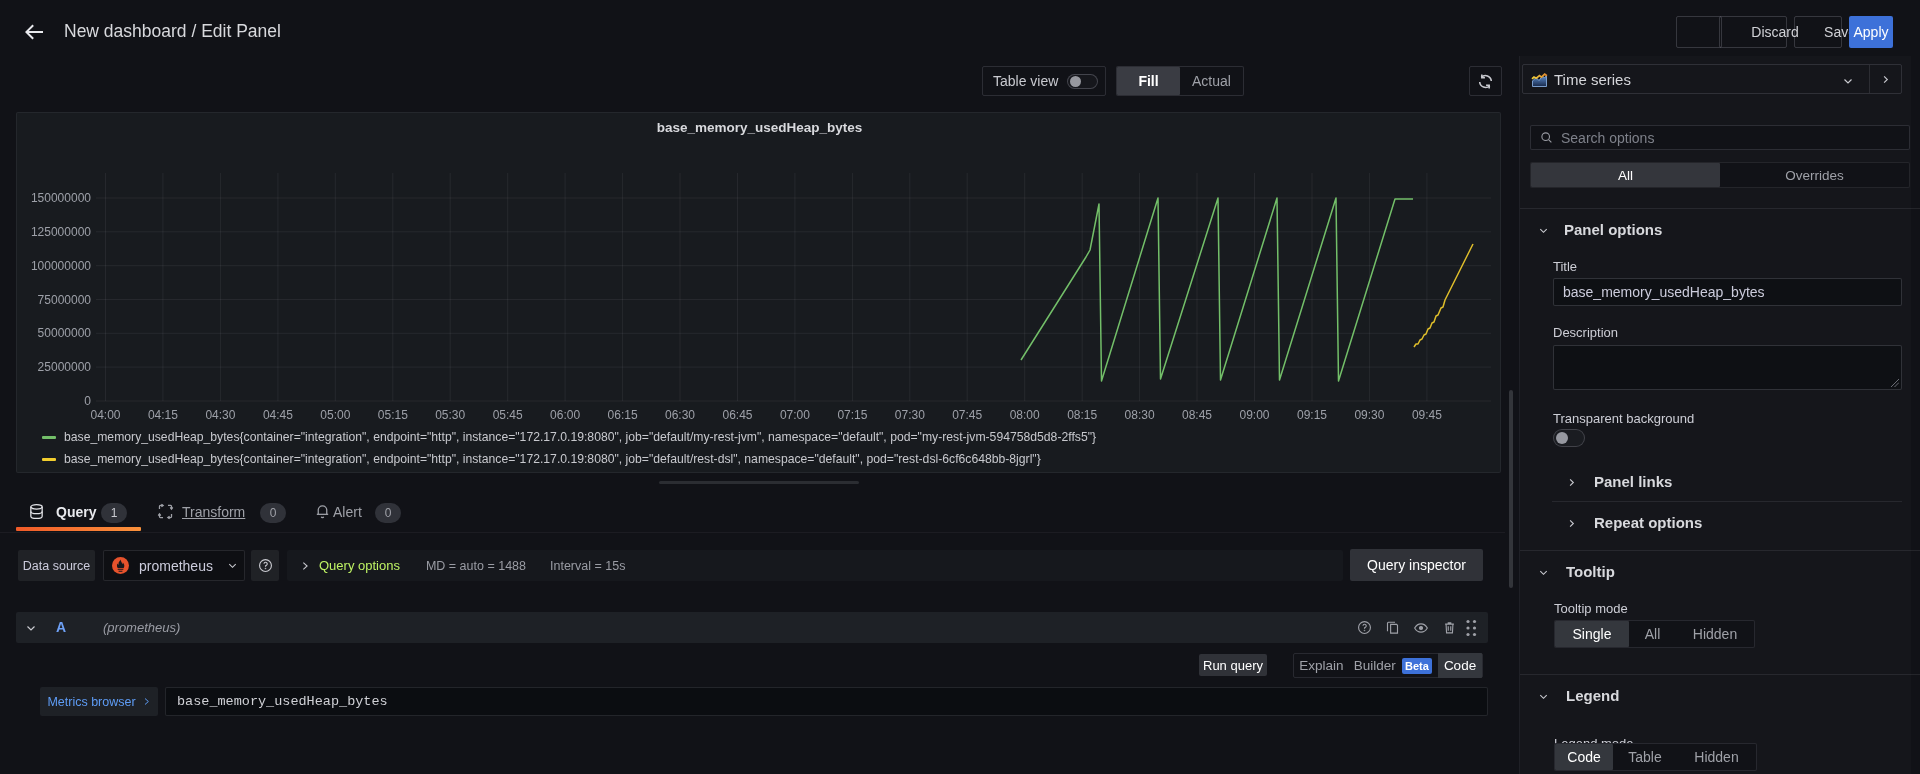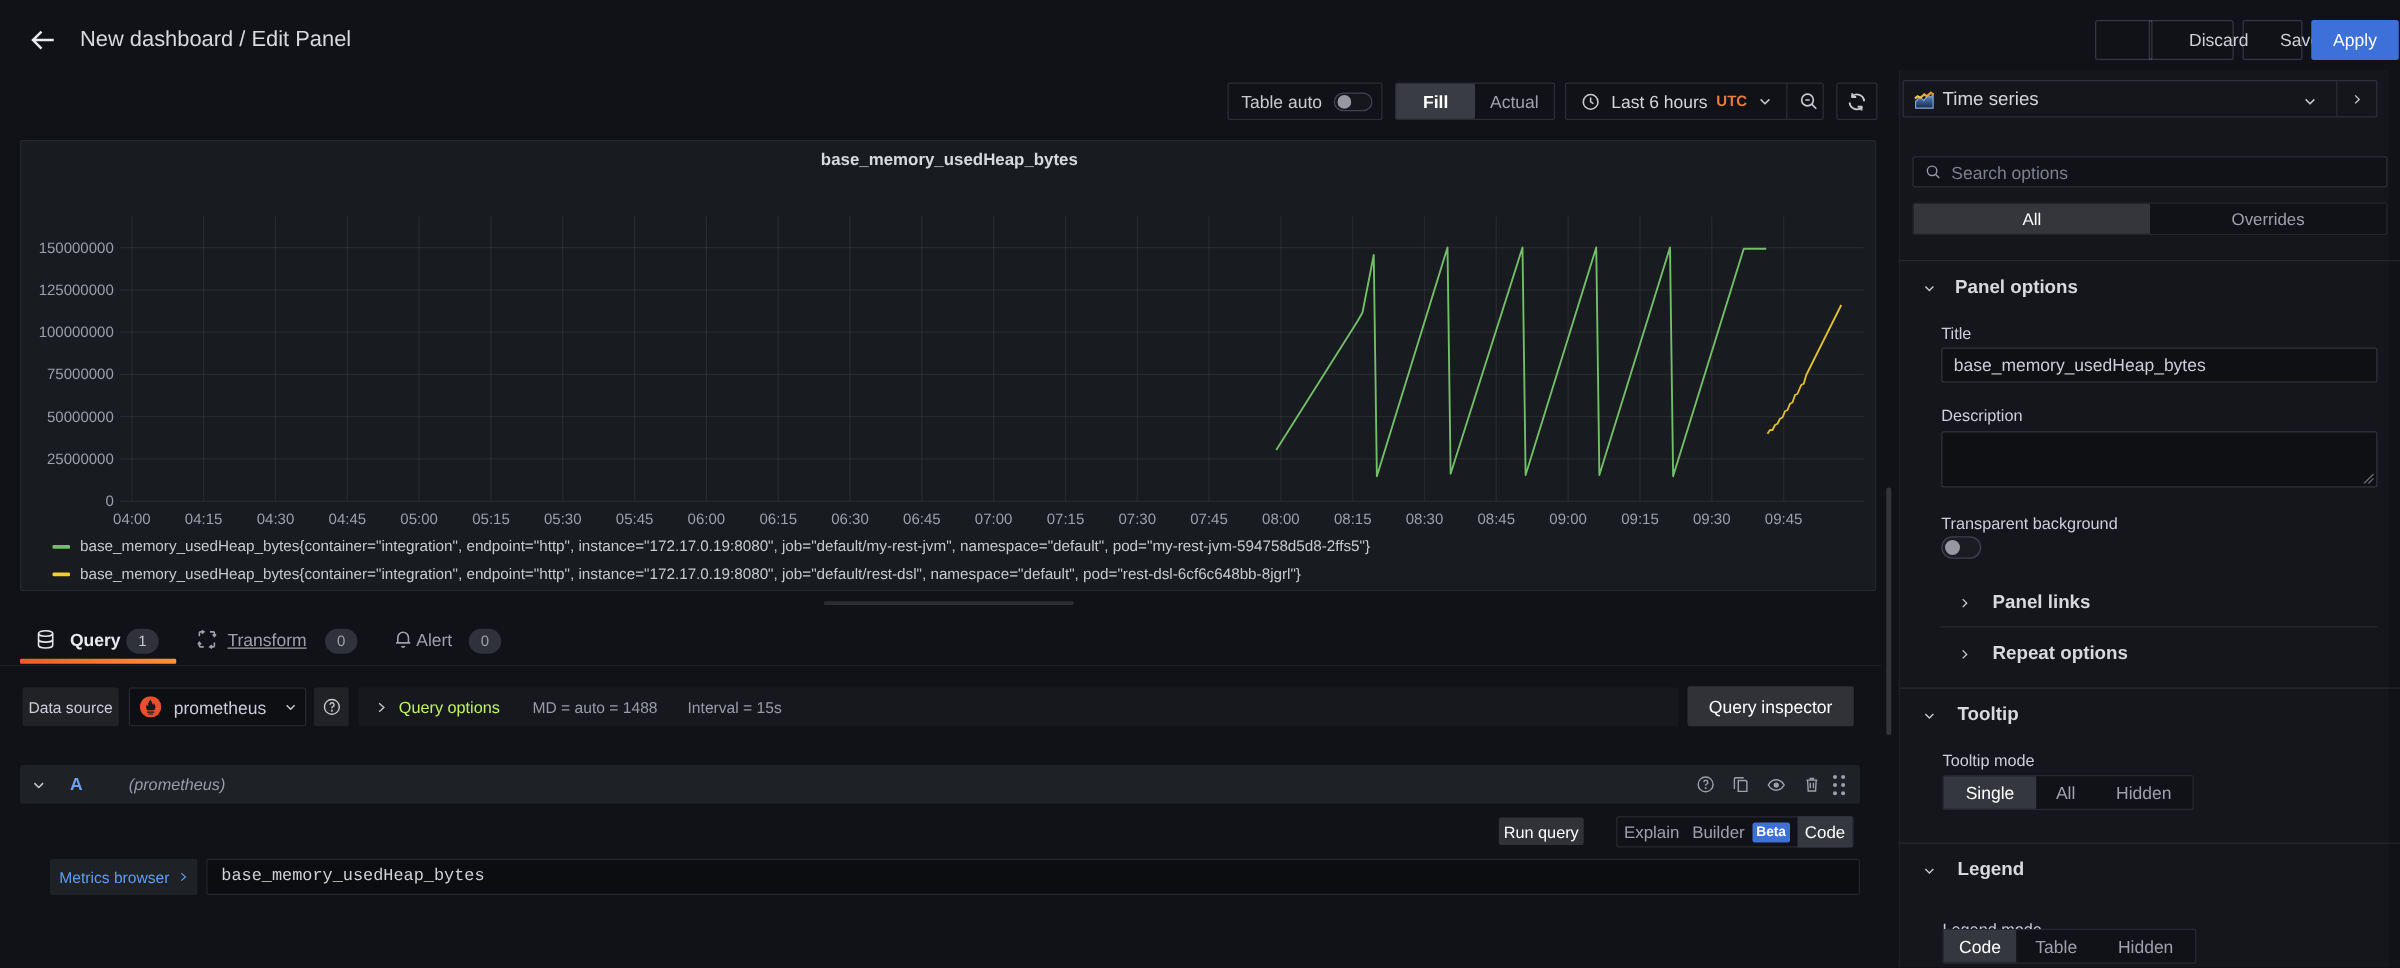--- a/index.html
+++ b/index.html
@@ -26,53 +26,37 @@
     <div class="abs" style="left:64px;top:21px;font-size:17.5px;color:#d8d9dd;">New dashboard / Edit Panel</div>
 
     <div class="abs btn bordered" style="left:1676px;top:16px;width:36px;height:32px;">
       <svg width="18" height="18" viewBox="0 0 24 24">
         <path fill-rule="evenodd" fill="none" stroke="#b3b5bc" stroke-width="1.6" stroke-linejoin="round" d="M9.85 2.62 L14.15 2.62 L14.04 5.07 L15.88 5.84 L17.82 4.14 L20.86 7.18 L18.96 8.92 L19.53 10.56 L21.88 10.45 L21.88 13.55 L19.53 13.44 L18.96 15.08 L20.86 16.82 L17.82 19.86 L15.88 18.16 L14.04 18.93 L14.15 21.38 L9.85 21.38 L9.96 18.93 L8.12 18.16 L6.18 19.86 L3.14 16.82 L5.04 15.08 L4.47 13.44 L2.12 13.55 L2.12 10.45 L4.47 10.56 L5.04 8.92 L3.14 7.18 L6.18 4.14 L8.12 5.84 L9.96 5.07 Z"></path>
         <circle cx="12" cy="12" r="3.4" fill="none" stroke="#b3b5bc" stroke-width="1.6"></circle>
       </svg>
     </div>
     <div class="abs btn bordered" style="left:1719px;top:16px;width:68px;height:32px;">Discard</div>
     <div class="abs btn bordered" style="left:1794px;top:16px;width:48px;height:32px;">Save</div>
-    <div class="abs btn" style="left:1849px;top:16px;width:70px;height:32px;background:#3d71d9;color:#fff;">Apply</div>
+    <div class="abs btn" style="left:1849px;top:16px;width:44px;height:32px;background:#3d71d9;color:#fff;">Apply</div>
   </div>
 
   <div class="abs" style="left:0;top:56px;width:1920px;height:56px;">
 
     <div class="abs seg-border" style="left:982px;top:10px;width:124px;height:30px;border-radius:2px;display:flex;align-items:center;">
-      <span style="margin-left:10px;font-size:14px;color:#c9cad0;">Table auto</span>
+      <span style="margin-left:10px;font-size:14px;color:#c9cad0;">Table view</span>
       <span style="margin-left:9px;display:inline-block;width:31px;height:15px;border:1px solid rgba(204,204,220,0.25);border-radius:8px;position:relative;background:#16171c;">
         <span style="position:absolute;left:2px;top:1px;width:11px;height:11px;border-radius:50%;background:#97989f;"></span>
       </span>
     </div>
 
     <div class="abs seg-border" style="left:1116px;top:10px;width:128px;height:30px;border-radius:2px;display:flex;background:#111217;">
       <div style="width:63px;height:28px;background:#3a3c43;color:#fff;font-weight:700;font-size:14px;display:flex;align-items:center;justify-content:center;border-radius:1px;">Fill</div>
       <div style="width:63px;height:28px;color:#9fa1a8;font-size:14px;display:flex;align-items:center;justify-content:center;">Actual</div>
     </div>
 
-    <div class="abs seg-border" style="left:1252px;top:10px;width:207px;height:30px;border-radius:2px;display:flex;align-items:center;">
-      <svg style="margin-left:12px;" width="15" height="15" viewBox="0 0 24 24" fill="none" stroke="#c9cad0" stroke-width="2">
-        <circle cx="12" cy="12" r="9.4"></circle>
-          <path d="M12 6.5V12l3.5 2.2"></path>
-      </svg>
-      <span style="margin-left:9px;font-size:14px;color:#d5d6da;">Last 6 hours</span>
-      <span style="margin-left:7px;font-size:12px;font-weight:700;color:#eb7b3a;">UTC</span>
-      <svg style="margin-left:8px;" width="12" height="12" viewBox="0 0 24 24" fill="none" stroke="#c9cad0" stroke-width="2.4">
-          <path d="M5 9l7 7 7-7"></path>
-        </svg>
-      <div style="margin-left:11px;width:1px;height:28px;background:rgba(204,204,220,0.15);"></div>
-      <svg style="margin-left:9px;" width="16" height="16" viewBox="0 0 24 24" fill="none" stroke="#c9cad0" stroke-width="2">
-        <circle cx="10.5" cy="10.5" r="7"></circle>
-          <path d="M15.8 15.8L21 21M8 10.5h5"></path>
-      </svg>
-    </div>
 
     <div class="abs btn seg-border" style="left:1469px;top:10px;width:33px;height:30px;">
       <svg width="17" height="17" viewBox="0 0 24 24" fill="none" stroke="#c9cad0" stroke-width="2.2">
         <path d="M20.2 11.3A8.3 8.3 0 0 0 6 6.1M3.8 12.7a8.3 8.3 0 0 0 14.2 5.2"></path>
         <path d="M6.8 2.2v4.4h4.4" fill="none"></path>
         <path d="M17.2 21.8v-4.4h-4.4" fill="none"></path>
       </svg>
     </div>
   </div>
 

